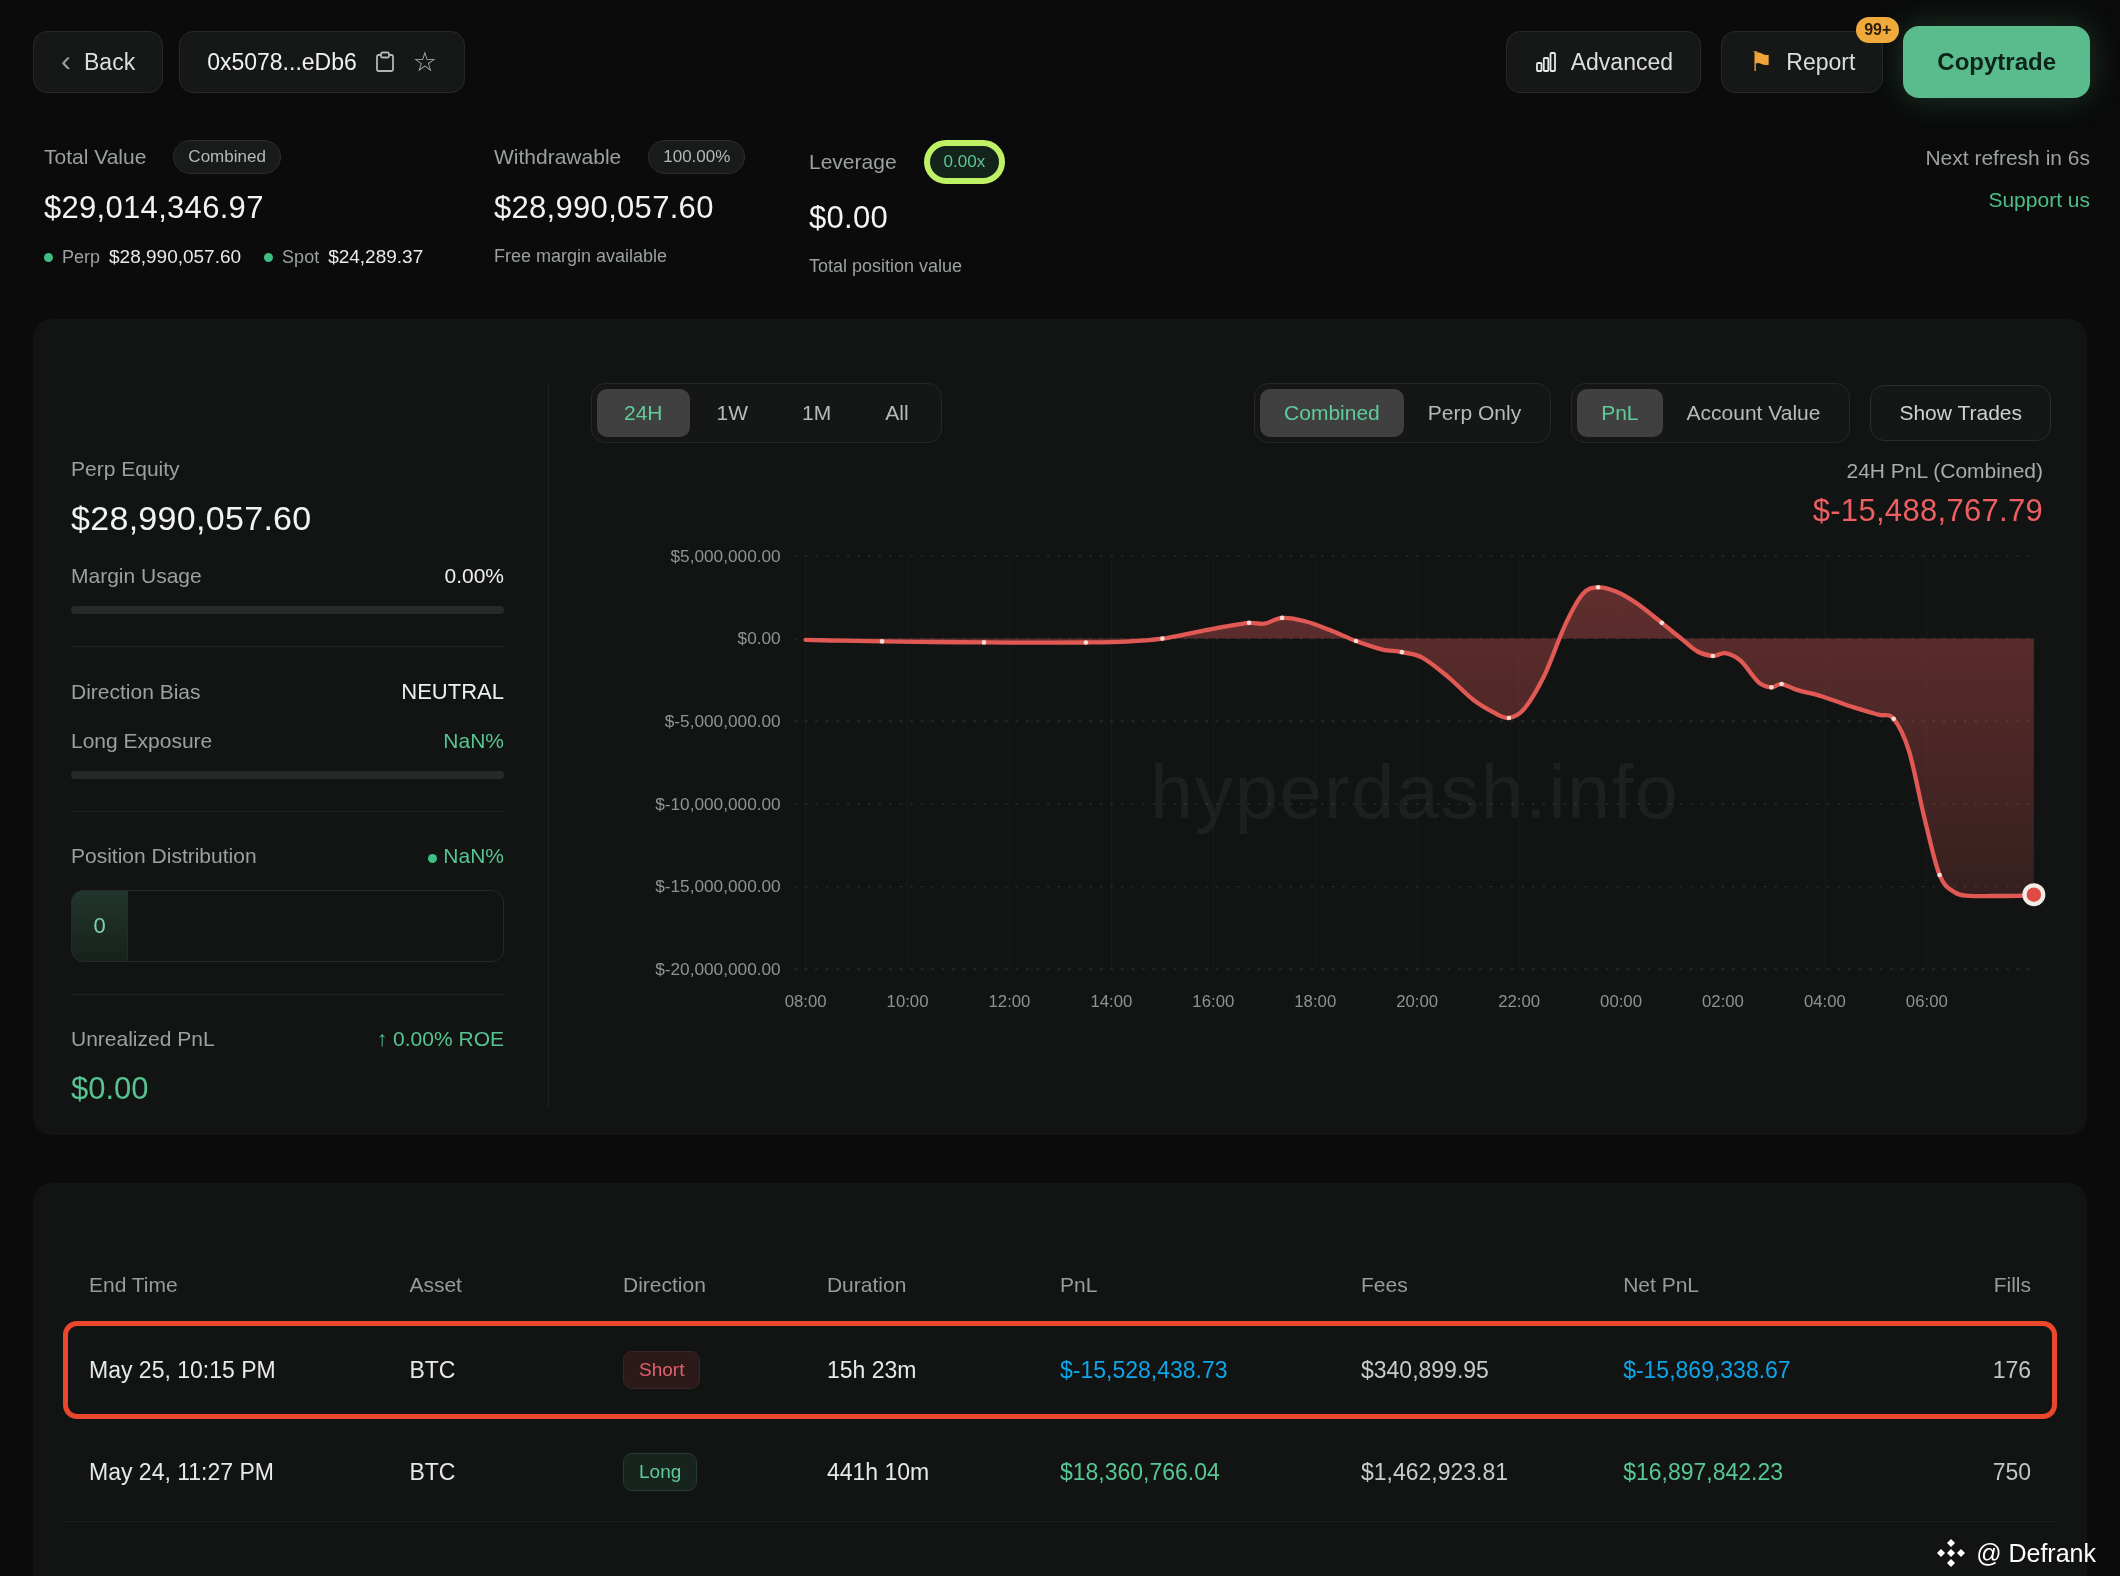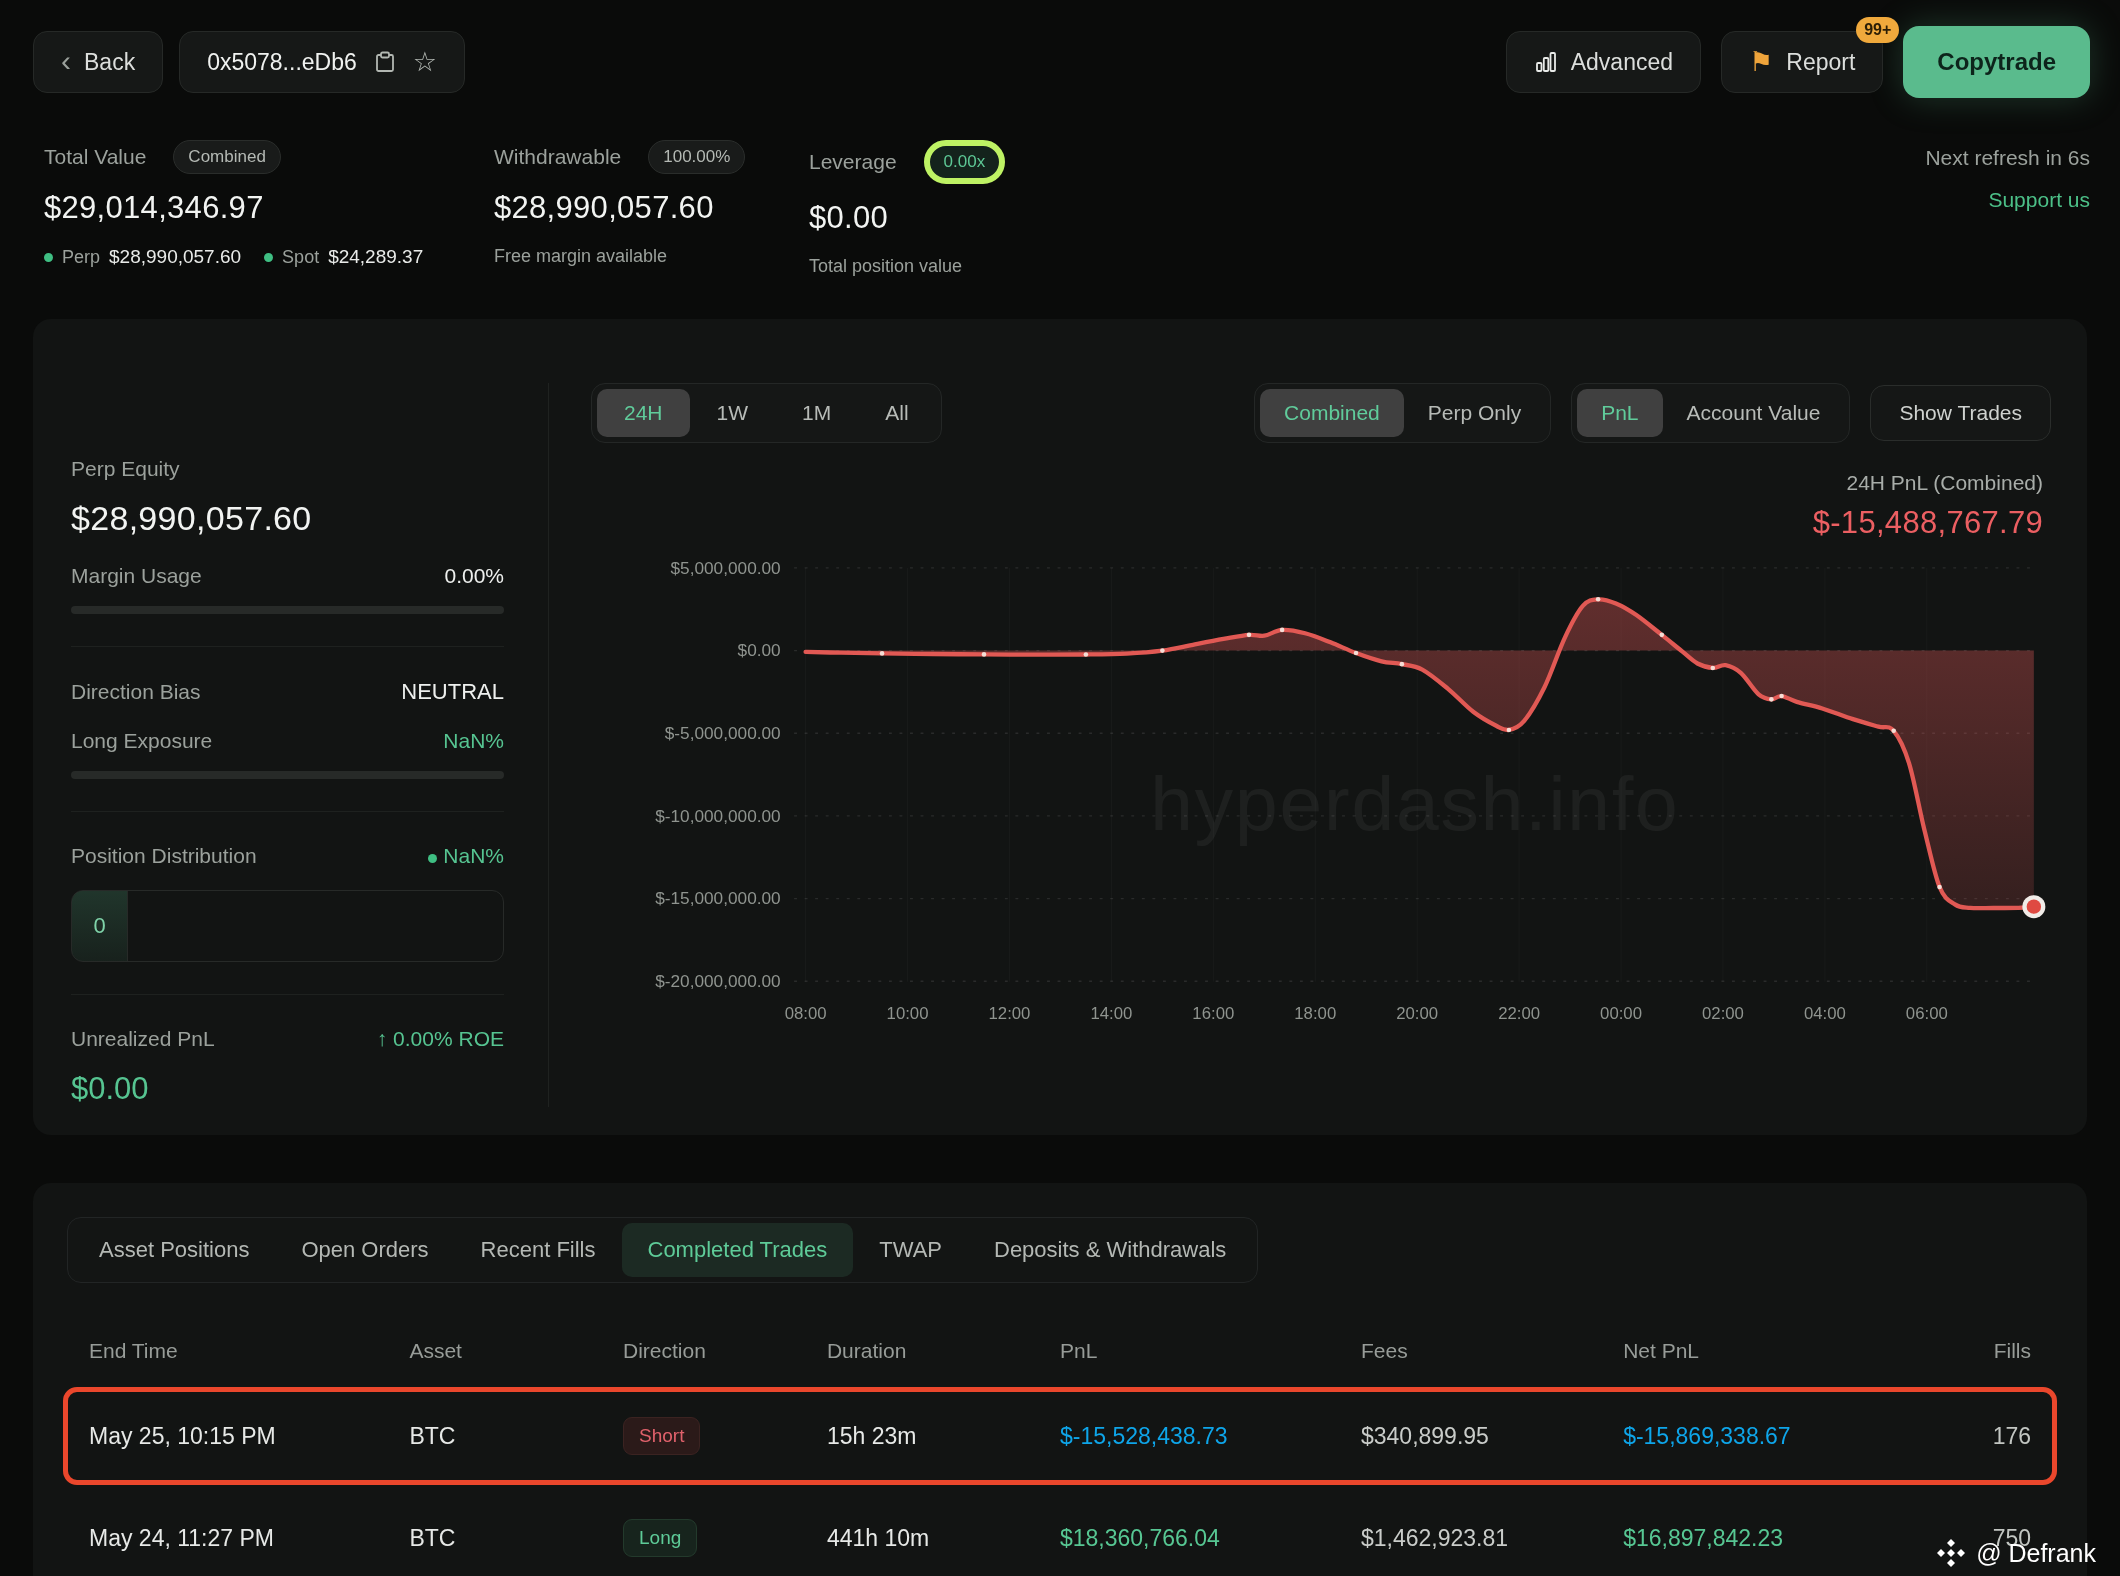--- a/index.html
+++ b/index.html
@@ -89,21 +89,21 @@
     padding:12px 24px; font-size:21px; color:#b7bbb7; border-radius:10px; cursor:pointer;
     white-space:nowrap;
   }
   .seg-item.active { background:#404040; color:#60cc9b; }
   .seg.ranges .seg-item { padding:12px 27px; }
   .push { margin-left:auto; }
   .ghost-btn {
     background:#151716; border:1px solid #2a2d2b; border-radius:14px;
     padding:15px 28px; font-size:21px; color:#cfd2cf; cursor:pointer; white-space:nowrap;
   }
-  .pnl-head { align-self:flex-end; text-align:right; margin-top:28px; margin-right:8px; }
+  .pnl-head { align-self:flex-end; text-align:right; margin-top:16px; margin-right:8px; }
   .pnl-label { color:#a8ada9; font-size:21px; }
   .pnl-value { color:#ec5f62; font-size:31px; margin-top:10px; letter-spacing:.3px; }
   .chart-svg { width:100%; height:auto; display:block; margin-top:2px; }
   
   .table-card { margin-top:48px; padding:34px 30px 60px; height:470px; }
   .tabs {
     display:inline-flex; background:#131514; border:1px solid #222525; border-radius:14px; padding:5px;
     margin-left:4px;
   }
   .tab { padding:14px 26px; font-size:22px; color:#b4b8b4; border-radius:10px; cursor:pointer; white-space:nowrap; }
@@ -329,28 +329,20 @@
         <circle cx="1242.78" cy="159.765" r="2.4" fill="#f6ece4" opacity="0.9"></circle>
         <circle cx="1359.8200000000002" cy="196.011" r="2.4" fill="#f6ece4" opacity="0.9"></circle>
         <circle cx="1407.7" cy="359.118" r="2.4" fill="#f6ece4" opacity="0.9"></circle>
         <circle cx="1506.1200000000001" cy="379.6361320554" r="12" fill="#f1ece8"></circle>
         <circle cx="1506.1200000000001" cy="379.6361320554" r="7.5" fill="#df4a42"></circle>
       </svg>
   </div>
 </div>
 
 <div class="card table-card">
-  <div class="tabs">
-    <div class="tab">Asset Positions</div>
-    <div class="tab">Open Orders</div>
-    <div class="tab">Recent Fills</div>
-    <div class="tab active">Completed Trades</div>
-    <div class="tab">TWAP</div>
-    <div class="tab">Deposits &amp; Withdrawals</div>
-  </div>
 
   <div class="tgrid thead">
     <div>End Time</div>
     <div>Asset</div>
     <div>Direction</div>
     <div>Duration</div>
     <div>PnL</div>
     <div>Fees</div>
     <div>Net PnL</div>
     <div class="r">Fills</div>

